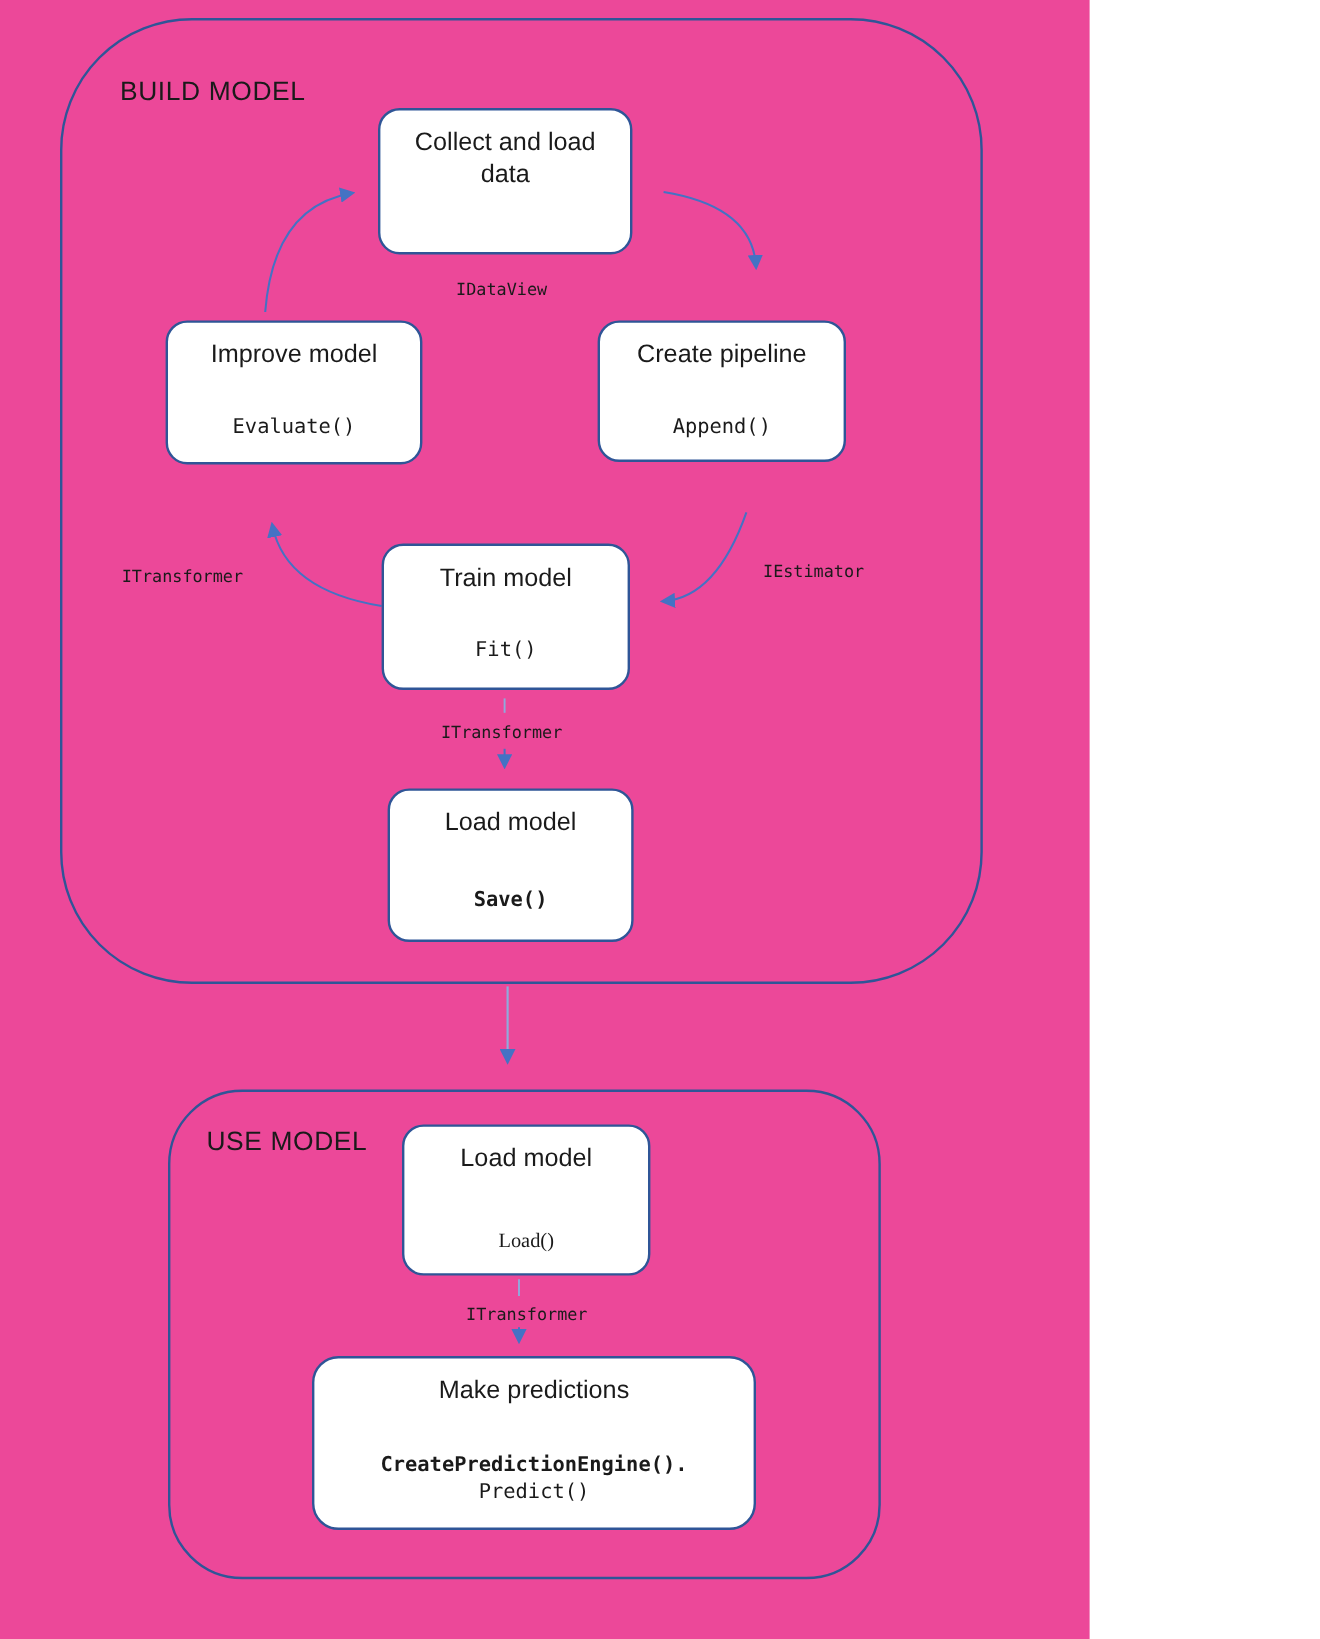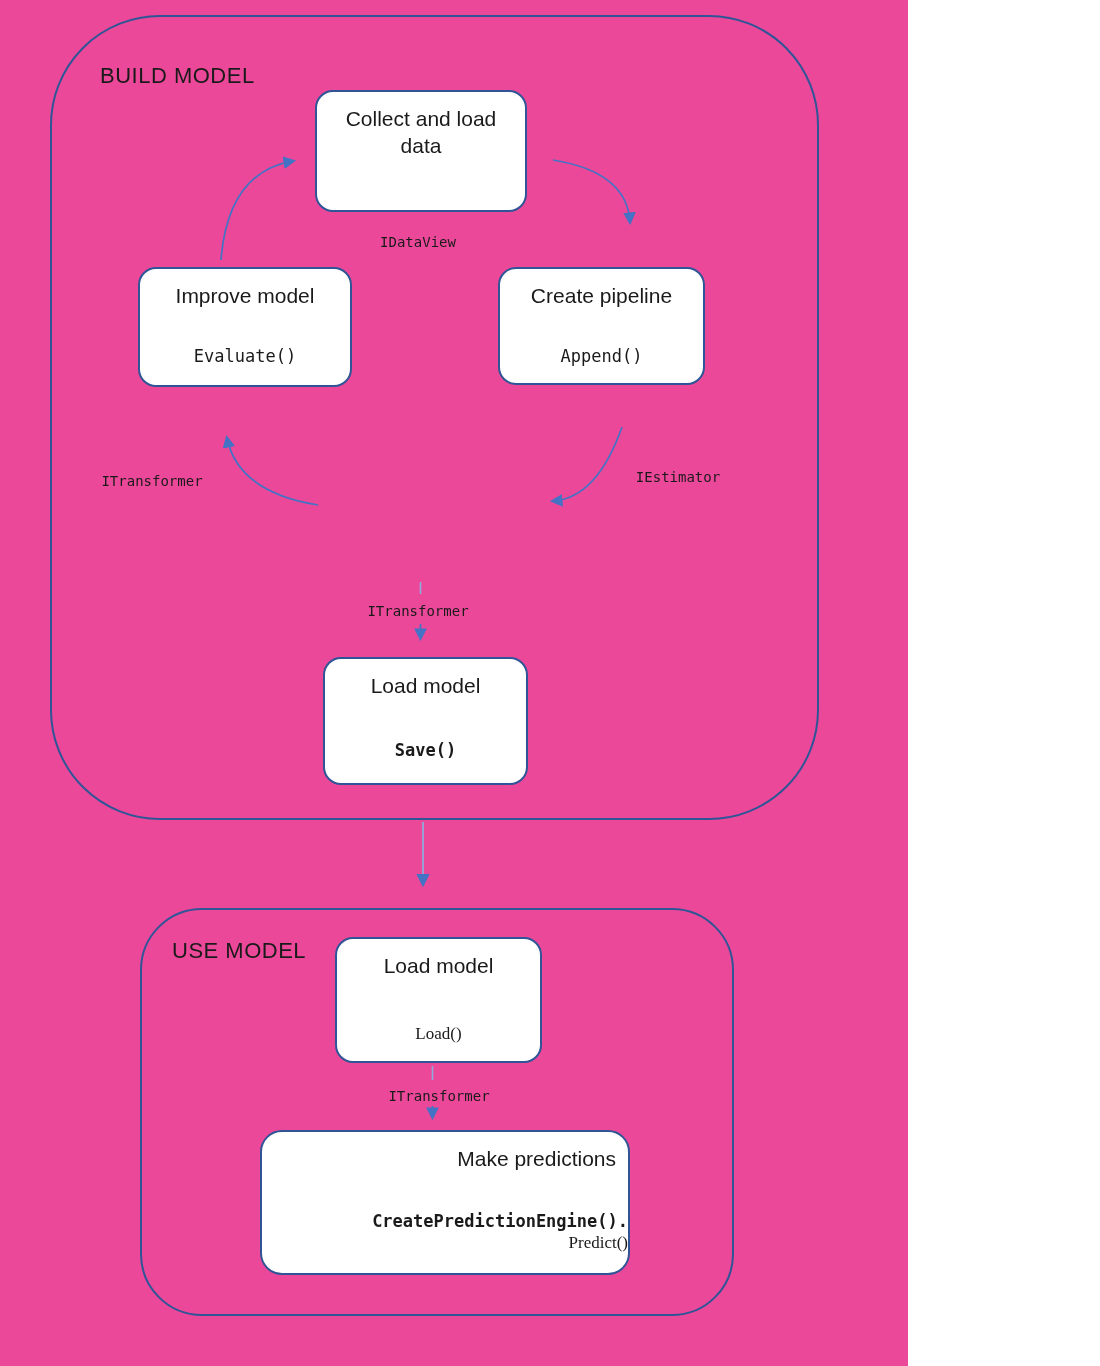--- a/index.html
+++ b/index.html
@@ -13,21 +13,21 @@
   .section-label{
     position:absolute;font-size:22px;font-weight:400;letter-spacing:0.5px;color:#1a1a1a;
     white-space:nowrap;
   }
   .node{
     position:absolute;border:2px solid #2F5597;border-radius:18px;background:#ffffff;
     display:flex;flex-direction:column;align-items:center;padding-top:13px;box-sizing:border-box;
     text-align:center;
   }
   .node-title{
-    font-size:21px;line-height:27px;color:#1a1a1a;padding:0 12px;
+    font-size:21px;line-height:27px;color:#1a1a1a;padding:0 24px;
   }
   .node-code{
     font-family:"DejaVu Sans Mono", monospace;font-size:17px;line-height:22px;
     color:#1a1a1a;margin-top:36px;white-space:pre;
   }
   .node-code.mt44{margin-top:44px;font-family:Liberation Serif, serif;}
   .node-code.mt40{margin-top:40px;font-weight:bold;}
   .edge-label{
     position:absolute;transform:translate(-50%,-50%);
     font-family:"DejaVu Sans Mono", monospace;font-size:14px;color:#1a1a1a;white-space:nowrap;
@@ -70,20 +70,24 @@
   <div class="node" style="left:138px;top:267px;width:214px;height:120px;">
     <div class="node-title">Improve model</div>
     <div class="node-code">Evaluate()</div>
   </div>
 
   <div class="node" style="left:498px;top:267px;width:207px;height:118px;">
     <div class="node-title">Create pipeline</div>
     <div class="node-code">Append()</div>
   </div>
 
+  <div class="node" style="left:318px;top:453px;width:207px;height:122px;">
+    <div class="node-title">Train model</div>
+    <div class="node-code">Fit()</div>
+  </div>
 
   <div class="node" style="left:323px;top:657px;width:205px;height:128px;">
     <div class="node-title">Load model</div>
     <div class="node-code mt40">Save()</div>
   </div>
 
   <div class="edge-label" style="left:418px;top:242px;">IDataView</div>
   <div class="edge-label" style="left:678px;top:477px;">IEstimator</div>
   <div class="edge-label" style="left:152px;top:481px;">ITransformer</div>
   <div class="edge-label" style="left:418px;top:611px;">ITransformer</div>
@@ -91,19 +95,19 @@
   <div class="section-box" style="left:140px;top:908px;width:590px;height:404px;border-radius:62px;"></div>
   <div class="section-label" style="left:172px;top:938px;">USE MODEL</div>
 
   <div class="node" style="left:335px;top:937px;width:207px;height:126px;">
     <div class="node-title">Load model</div>
     <div class="node-code mt44">Load()</div>
   </div>
 
   <div class="edge-label" style="left:439px;top:1096px;">ITransformer</div>
 
-  <div class="node" style="left:260px;top:1130px;width:370px;height:145px;border-radius:22px;align-items:flex-end;">
+  <div class="node" style="left:260px;top:1130px;width:370px;height:145px;border-radius:22px;">
     <div class="node-title">Make predictions</div>
     <div class="node-code mt40" style="margin-top:38px;">CreatePredictionEngine().</div>
-    <div class="node-code" style="margin-top:0;font-family:Liberation Serif, serif;">Predict()</div>
+    <div class="node-code" style="margin-top:0;">Predict()</div>
   </div>
 
 </div>
 
 </body></html>

